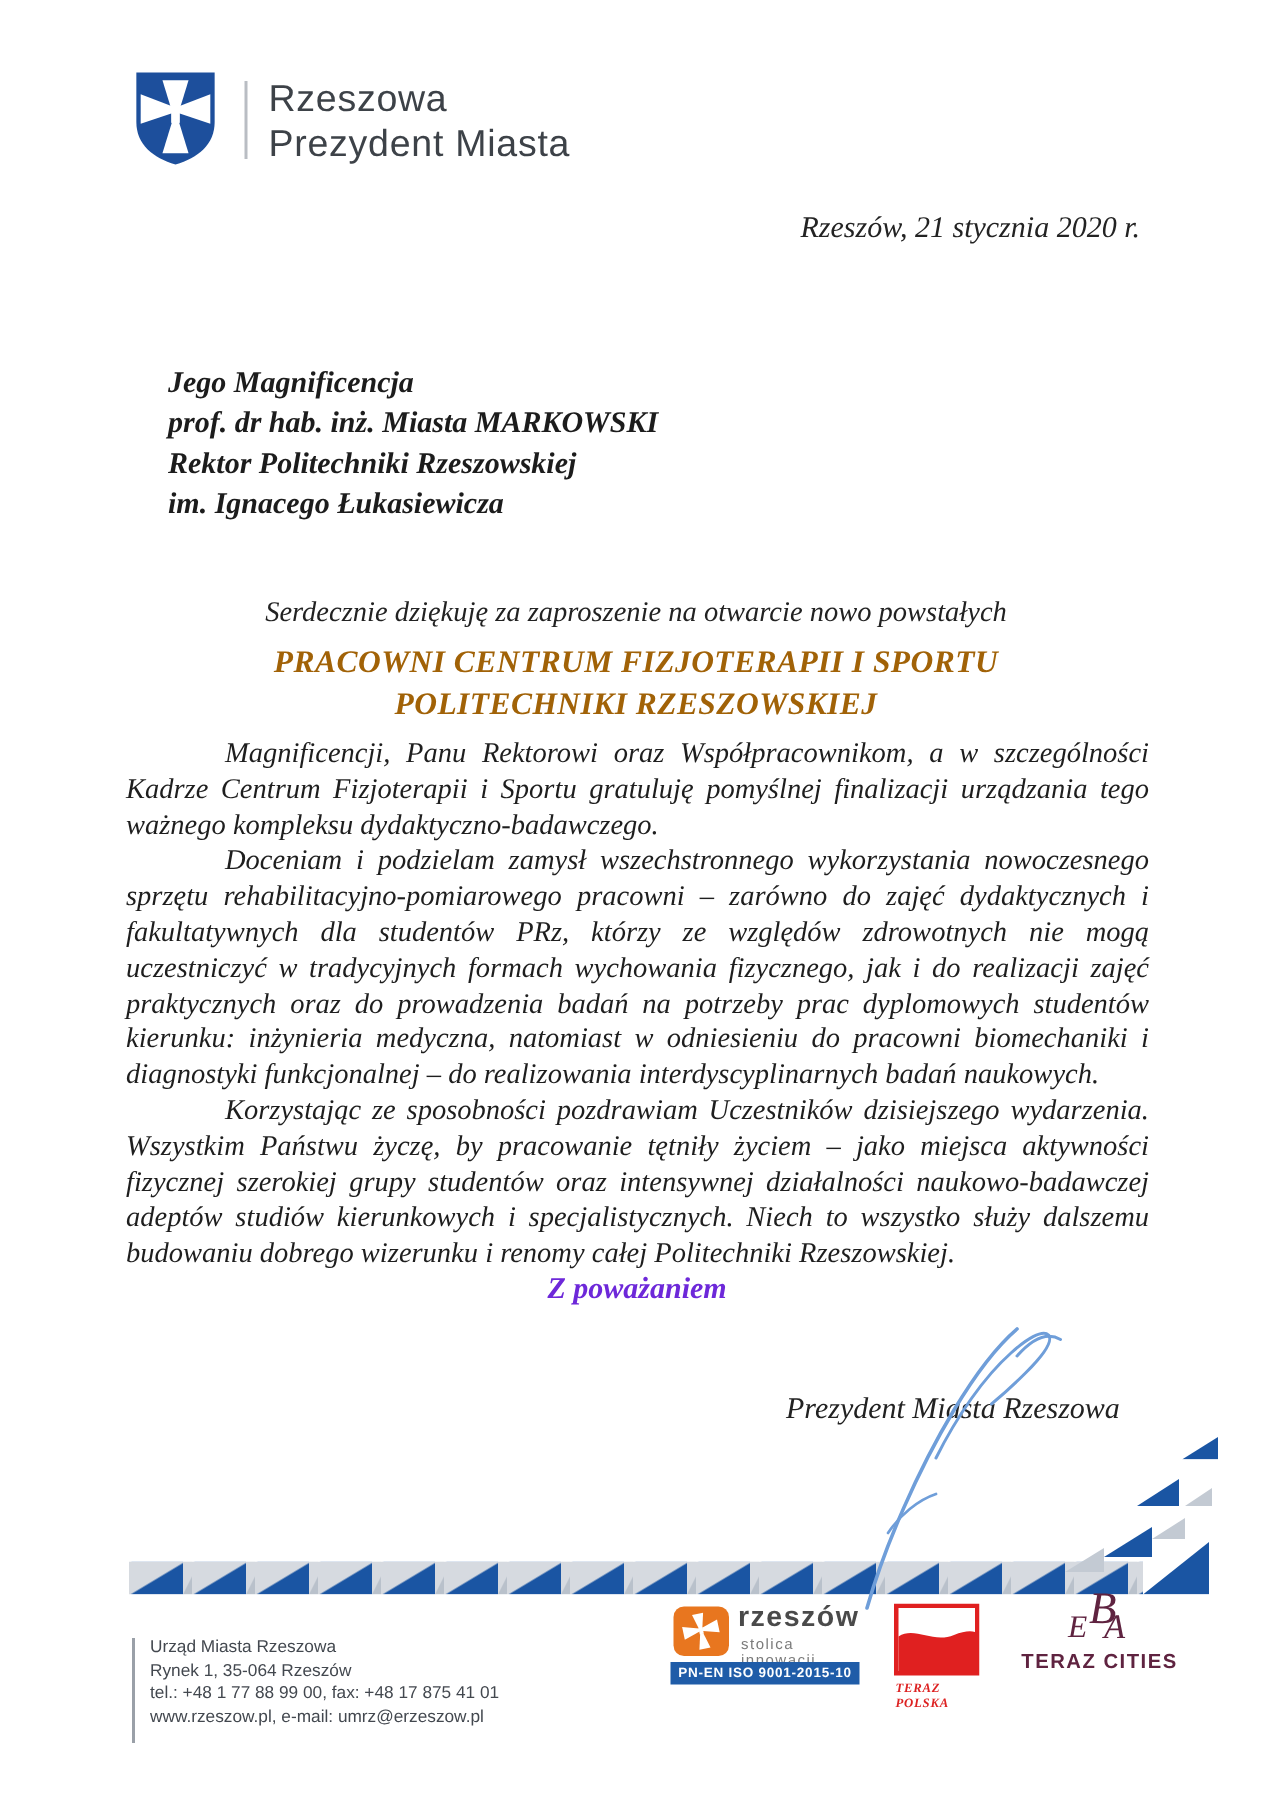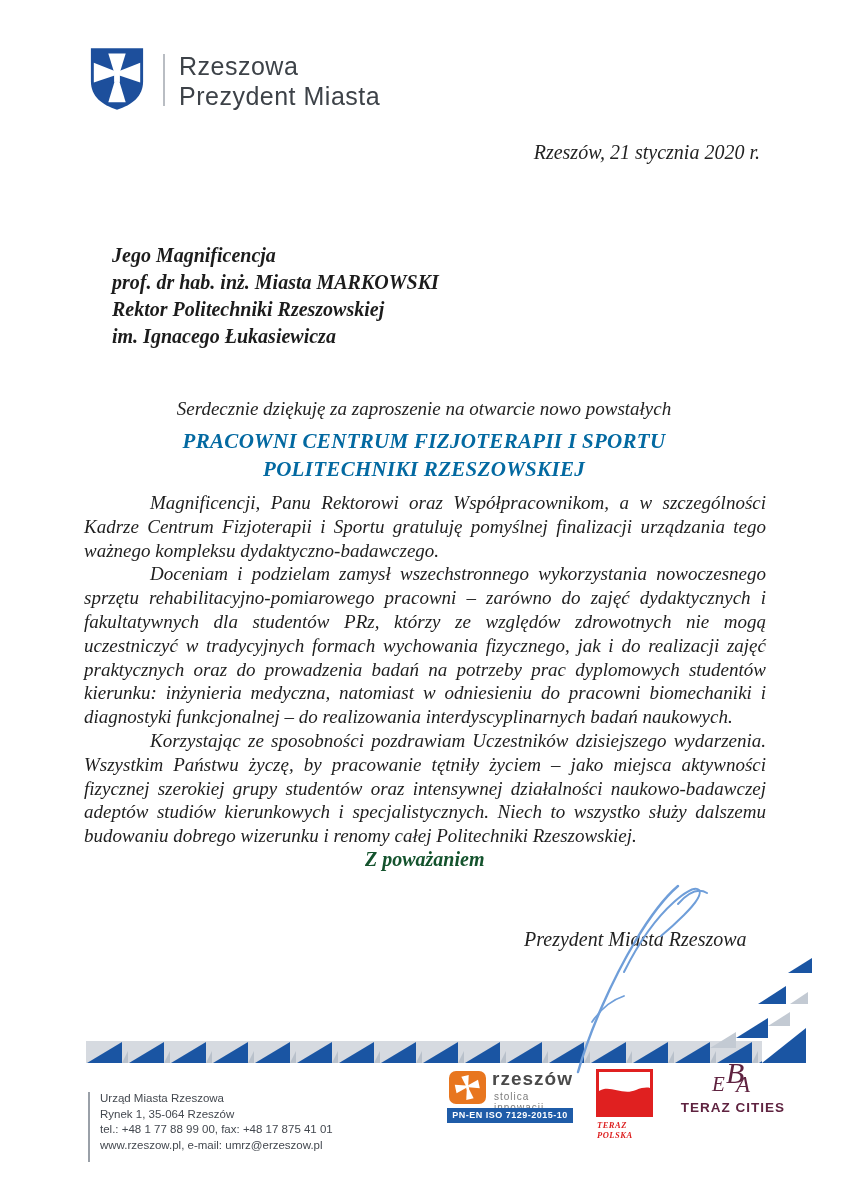--- a/index.html
+++ b/index.html
@@ -26,32 +26,32 @@
     position:absolute; left:112px; top:242px;
     font-style:italic; font-weight:bold; font-size:20px; line-height:27px; color:#1c1c1c;
   }
   
   #intro-line {
     position:absolute; left:84px; top:398px; width:680px; text-align:center;
     font-style:italic; font-size:19px; color:#222;
   }
   #letter-title {
     position:absolute; left:84px; top:427px; width:680px; text-align:center;
-    font-style:italic; font-weight:bold; font-size:21px; line-height:28px; color:#0369a1;
+    font-style:italic; font-weight:bold; font-size:21px; line-height:28px; color:#a16207;
     letter-spacing:0.3px;
   }
   #body-paragraphs {
     position:absolute; left:84px; top:491px; width:682px;
     font-style:italic; font-size:19px; line-height:23.8px; color:#1e1e1e;
     text-align:justify;
   }
   #body-paragraphs p { text-indent:66px; }
   #closing {
     position:absolute; left:365px; top:848px;
-    font-style:italic; font-weight:bold; font-size:20px; color:#14532d;
+    font-style:italic; font-weight:bold; font-size:20px; color:#6d28d9;
   }
   #sig-title { position:absolute; left:524px; top:928px; font-style:italic; font-size:20px; color:#222; }
   #sig-name  { position:absolute; left:534px; top:973px; font-style:italic; font-size:20px; color:#222; }
   #signature-svg { position:absolute; left:528px; top:872px; z-index:5; }
   
   #tri-band { position:absolute; left:86px; top:1041px; }
   .tri { position:absolute; clip-path:polygon(0 100%, 100% 100%, 100% 0); }
   .tri-blue { background:#1a55a3; }
   .tri-gray { background:#c3cad3; }
   
@@ -182,21 +182,21 @@
           <polygon points="36,6 64,6 54,44 46,44"></polygon>
           <polygon points="46,56 54,56 64,94 36,94"></polygon>
           <polygon points="6,30 46,42 46,50 6,62"></polygon>
           <polygon points="94,30 54,42 54,50 94,62"></polygon>
           <rect x="45" y="41" width="10" height="16"></rect>
         </g>
       </svg>
     </div>
     <div id="rz-word">rzeszów</div>
     <div id="rz-sub">stolica innowacji</div>
-    <div id="iso-badge">PN-EN ISO 7129-2015-10</div>
+    <div id="iso-badge">PN-EN ISO 9001-2015-10</div>
   </div>
 
   <div id="tp-logo">
     <svg width="57" height="50" viewBox="0 0 57 50">
       <rect x="1.5" y="1.5" width="54" height="45" fill="#ffffff" stroke="#e02020" stroke-width="3"></rect>
       <path d="M3,22 C14,15 26,27 40,21 C46,18.5 51,18 54,19 L54,45 L3,45 Z" fill="#e02020"></path>
     </svg>
     <div id="tp-label">TERAZ POLSKA</div>
   </div>
 

